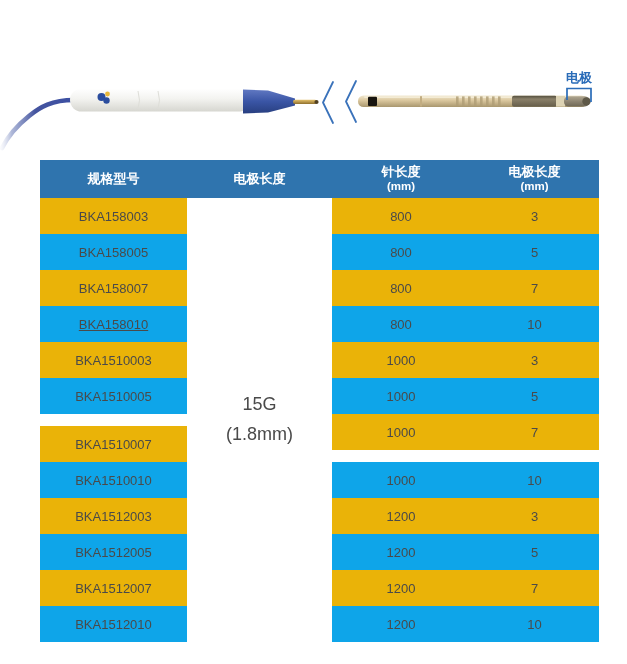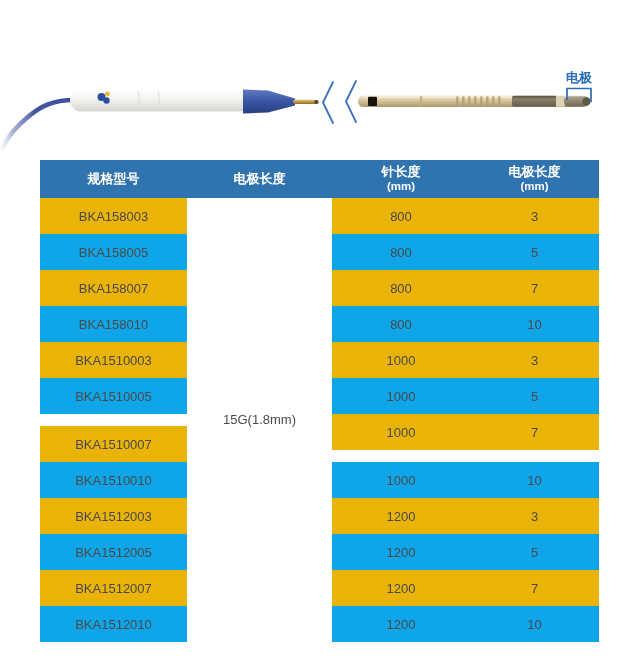--- a/index.html
+++ b/index.html
@@ -20,22 +20,22 @@
     font-size:13px;font-weight:bold;line-height:1.12;
   }
   .hcell .unit{font-size:11.5px;font-weight:bold;}
   .cell.body{
     height:36px;background:#eab308;color:#4a4a4a;font-size:13px;
     display:flex;align-items:center;justify-content:center;
   }
   .cell.stripe{background:#0ea5e9;}
   .merged{
     grid-column:2;grid-row:2 / span 12;background:#ffffff;color:#4a4a4a;
-    display:flex;flex-direction:row;align-items:center;justify-content:center;
-    font-size:13px;line-height:1.65;
+    display:flex;flex-direction:column;align-items:center;justify-content:center;
+    font-size:18px;line-height:1.65;
   }
 </style>
 </head>
 <body>
 
 <svg class="illustration" width="627" height="160" viewBox="0 0 627 160">
   <defs>
     <linearGradient id="bodyGrad" x1="0" y1="0" x2="0" y2="1">
       <stop offset="0" stop-color="#ffffff"></stop>
       <stop offset="0.45" stop-color="#f3f3f0"></stop>
@@ -143,21 +143,21 @@
 
 <div class="cell body" style="grid-area: 2 / 1;">BKA158003</div>
     <div class="cell body" style="grid-area: 2 / 3;">800</div>
     <div class="cell body" style="grid-area: 2 / 4;">3</div>
     <div class="cell body stripe" style="grid-area: 3 / 1;">BKA158005</div>
     <div class="cell body stripe" style="grid-area: 3 / 3;">800</div>
     <div class="cell body stripe" style="grid-area: 3 / 4;">5</div>
     <div class="cell body" style="grid-area: 4 / 1;">BKA158007</div>
     <div class="cell body" style="grid-area: 4 / 3;">800</div>
     <div class="cell body" style="grid-area: 4 / 4;">7</div>
-    <div class="cell body stripe" style="grid-area: 5 / 1;">BKA158010</div>
+    <div class="cell body stripe" style="grid-area: 5 / 1; text-decoration: underline;">BKA158010</div>
     <div class="cell body stripe" style="grid-area: 5 / 3;">800</div>
     <div class="cell body stripe" style="grid-area: 5 / 4;">10</div>
     <div class="cell body" style="grid-area: 6 / 1;">BKA1510003</div>
     <div class="cell body" style="grid-area: 6 / 3;">1000</div>
     <div class="cell body" style="grid-area: 6 / 4;">3</div>
     <div class="cell body stripe" style="grid-area: 7 / 1;">BKA1510005</div>
     <div class="cell body stripe" style="grid-area: 7 / 3;">1000</div>
     <div class="cell body stripe" style="grid-area: 7 / 4;">5</div>
     <div class="cell body" style="grid-area: 8 / 1; margin-top: 12px;">BKA1510007</div>
     <div class="cell body" style="grid-area: 8 / 3;">1000</div>

